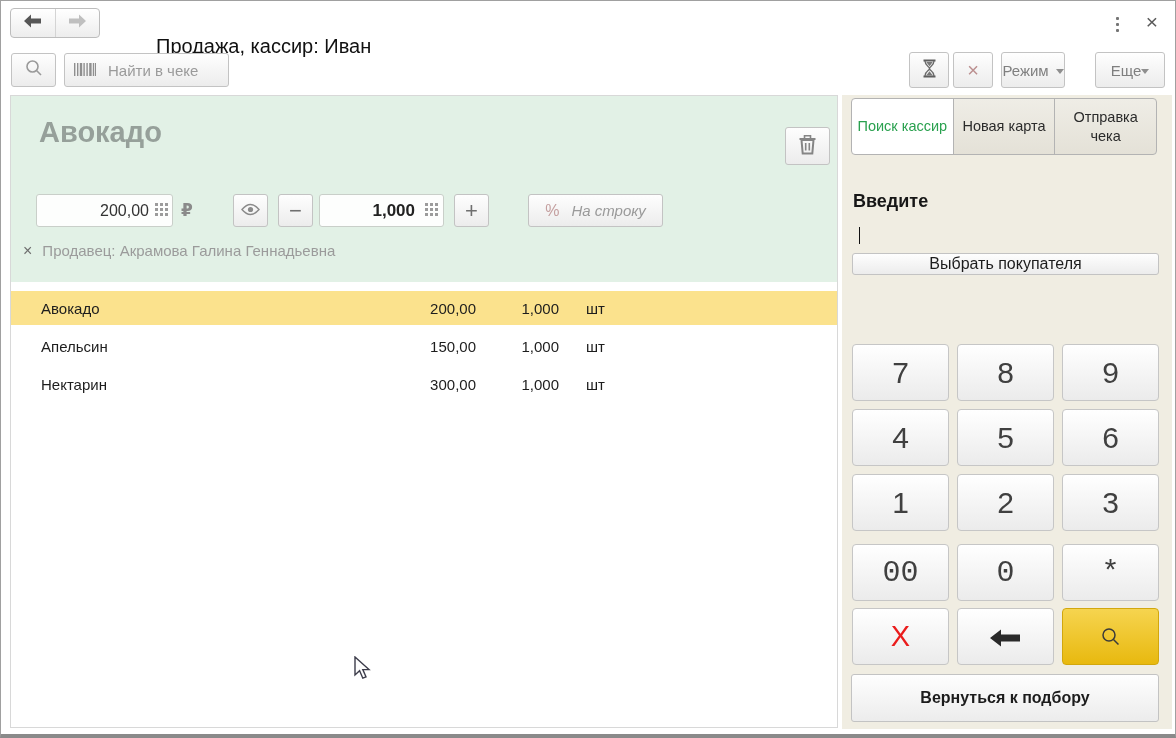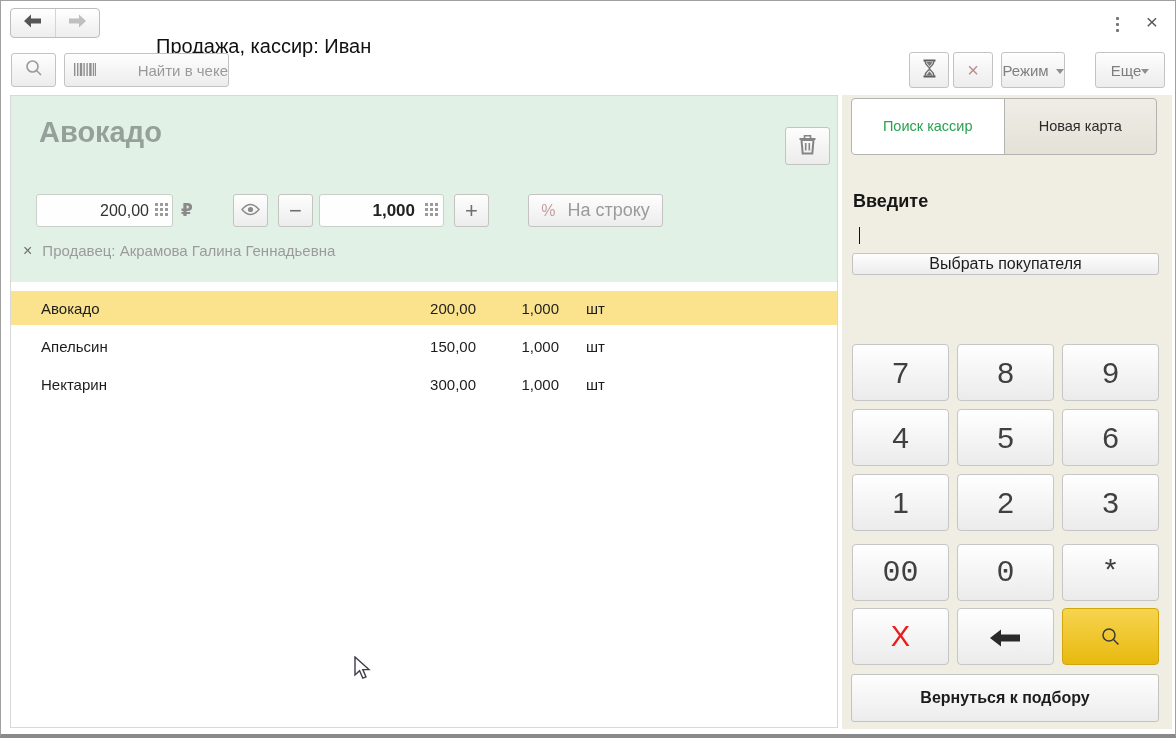--- a/index.html
+++ b/index.html
@@ -15,21 +15,21 @@
   .navgroup{left:9px;top:7px;width:90px;height:30px;display:flex;border:1px solid #bdbdbd;border-radius:4px;overflow:hidden;background:linear-gradient(#fff,#ededed);}
   .navgroup .navbtn{flex:1;display:flex;align-items:center;justify-content:center;cursor:pointer;}
   .navgroup .navbtn + .navbtn{border-left:1px solid #d4d4d4;}
   .page-title{left:155px;top:9px;font-size:20px;color:#111;margin-top:25px;}
   .kebab{left:1108px;top:12px;width:16px;height:22px;display:flex;flex-direction:column;align-items:center;justify-content:center;gap:3px;cursor:pointer;}
   .kebab i{width:3px;height:3px;background:#757575;border-radius:1px;}
   .win-close{left:1138px;top:8px;width:26px;height:26px;display:flex;align-items:center;justify-content:center;font-size:21px;color:#5a5a5a;cursor:pointer;}
 
   
   .tb-search{left:10px;top:52px;width:45px;height:34px;}
-  .tb-find{left:63px;top:52px;width:165px;height:34px;justify-content:space-between;padding-left:9px;gap:12px;}
+  .tb-find{left:63px;top:52px;width:165px;height:34px;justify-content:flex-start;padding-left:9px;gap:12px;}
   .tb-find span{color:#9a9a9a;font-size:15px;}
   .tb-hour{left:908px;top:51px;width:40px;height:36px;}
   .tb-x{left:952px;top:51px;width:40px;height:36px;color:#bb8f8f;font-size:20px;}
   .tb-mode{left:1000px;top:51px;width:64px;height:36px;gap:7px;}
   .tb-more{left:1094px;top:51px;width:70px;height:36px;}
   .tb-mode span,.tb-more span{color:#7f7f7f;font-size:15px;}
   .caret{width:0;height:0;border-left:4px solid transparent;border-right:4px solid transparent;border-top:5px solid #8f8f8f;margin-top:2px;}
 
   
   .leftbox{left:9px;top:94px;width:828px;height:633px;border:1px solid #d8d8d8;background:#fff;}
@@ -40,21 +40,21 @@
   .price-field{position:absolute;left:25px;top:98px;width:137px;height:33px;justify-content:flex-end;padding-right:4px;gap:6px;}
   .price-field b{font-weight:normal;font-size:16px;color:#333;}
   .ruble{position:absolute;left:170px;top:104px;font-size:17px;font-weight:bold;color:#8a8a8a;font-family:"DejaVu Sans",sans-serif;}
   .eye-btn{position:absolute;left:222px;top:98px;width:35px;height:33px;}
   .minus-btn{position:absolute;left:267px;top:98px;width:35px;height:33px;font-size:22px;color:#6f6f6f;}
   .qty-field{position:absolute;left:308px;top:98px;width:125px;height:33px;justify-content:flex-end;padding-right:5px;gap:10px;}
   .qty-field b{font-size:17px;color:#222;}
   .plus-btn{position:absolute;left:443px;top:98px;width:35px;height:33px;font-size:22px;color:#6f6f6f;}
   .pct-btn{position:absolute;left:517px;top:98px;width:135px;height:33px;gap:12px;}
   .pct-btn .pct{color:#c49f9f;font-size:16px;}
-  .pct-btn .lbl{color:#9a9a9a;font-size:18px;}
+  .pct-btn .lbl{color:#9a9a9a;font-size:15px;font-style:italic;}
   .seller{position:absolute;left:12px;top:146px;display:flex;align-items:center;gap:10px;}
   .seller .x{color:#6e6e6e;font-size:16px;cursor:pointer;line-height:1;}
   .seller .txt{color:#9b9b9b;font-size:15px;}
 
   
   .rows{position:absolute;left:0;top:195px;width:826px;}
   .row{display:flex;align-items:center;height:34px;margin-bottom:4px;font-size:15px;color:#1d1d1d;cursor:default;}
   .row.selected{background:#fbe28d;}
   .c-name{width:375px;padding-left:30px;box-sizing:border-box;}
   .c-price{width:90px;text-align:right;}
@@ -253,20 +253,21 @@
           <div class="c-qty">1,000</div>
           <div class="c-unit">шт</div>
         </div>
       </div>
   </div>
 
   <div class="abs rightpanel">
     <div class="tabs">
         <div class="tab active">Поиск кассир</div>
         <div class="tab">Новая карта</div>
+        <div class="tab">Отправка чека</div>
       </div>
 
     <div class="cp-heading">Введите</div>
     <div class="cp-caret"></div>
     <div class="btn cp-select">
       <span>Выбрать покупателя</span>
     </div>
 
     <div id="keypad">
         <div class="keypad-row" style="top: 249px;">

